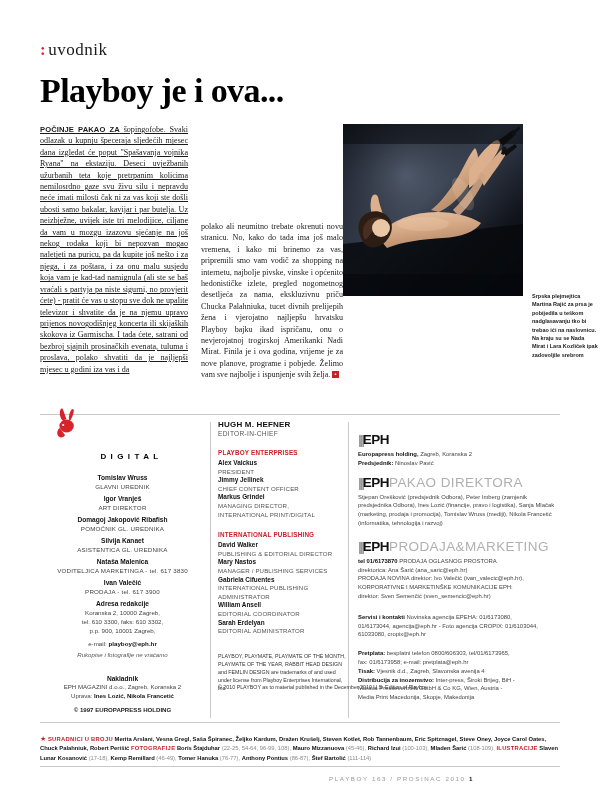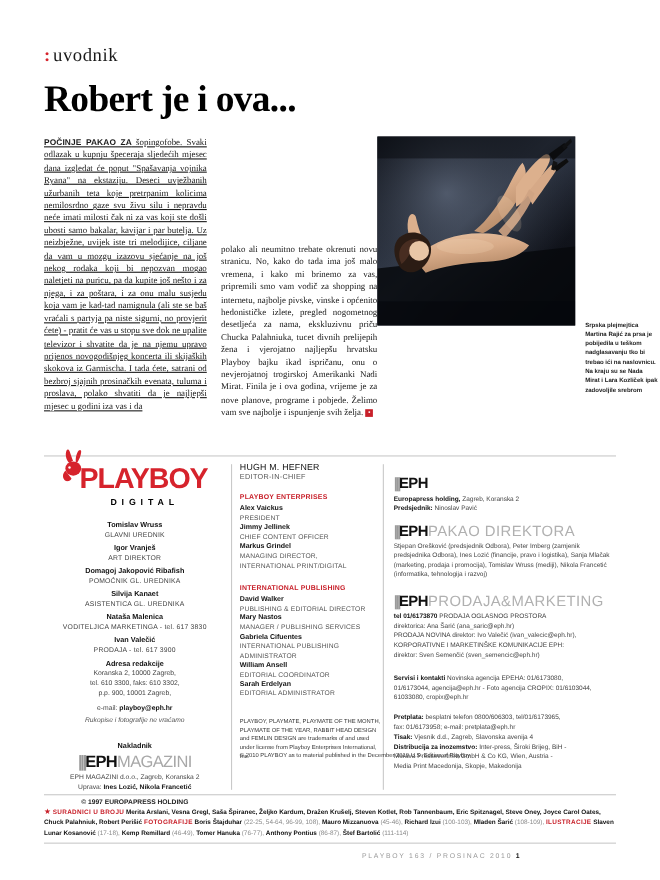--- a/index.html
+++ b/index.html
@@ -200,21 +200,21 @@
     font-family: "Liberation Sans", sans-serif;
     font-weight: 700;
     font-size: 6.1px;
     color: #222;
   }
 
   
   .mast-mid { position: absolute; left: 178px; top: 0; width: 130px; }
   .mid-title {
     font-family: "Liberation Sans", sans-serif;
-    font-weight: 400;
+    font-weight: 700;
     font-size: 8px;
     color: #111;
     letter-spacing: .2px;
   }
   .mid-sub {
     font-family: "Liberation Sans", sans-serif;
     font-size: 6.6px;
     color: #555;
     letter-spacing: .3px;
     margin-top: 1px;
@@ -304,21 +304,21 @@
 <body>
 
 <div class="page">
 
   <div class="edit-area">
 
     <div class="kicker">
       <span class="colon">:</span><span>uvodnik</span>
     </div>
 
-    <div class="headline">Robert je i ova...</div>
+    <div class="headline">Playboy je i ova...</div>
 
     <div class="cols">
 
       <div class="col1">
         <span class="drop">POČINJE PAKAO ZA</span><span> šopingofobe. Svaki odlazak u kupnju špeceraja sljedećih mjesec dana izgledat će poput "Spašavanja vojnika Ryana" na ekstaziju. Deseci uvježbanih užurbanih teta koje pretrpanim kolicima nemilosrdno gaze svu živu silu i nepravdu neće imati milosti čak ni za vas koji ste došli ubosti samo bakalar, kavijar i par butelja. Uz neizbježne, uvijek iste tri melodijice, ciljane da vam u mozgu izazovu sjećanje na još nekog rodaka koji bi nepozvan mogao naletjeti na puricu, pa da kupite još nešto i za njega, i za poštara, i za onu malu susjedu koja vam je kad-tad namignula (ali ste se baš vraćali s partyja pa niste sigurni, no provjerit ćete) - pratit će vas u stopu sve dok ne upalite televizor i shvatite da je na njemu upravo prijenos novogodišnjeg koncerta ili skijaških skokova iz Garmischa. I tada ćete, satrani od bezbroj sjajnih prosinačkih evenata, tuluma i proslava, polako shvatiti da je najljepši mjesec u godini iza vas i da</span>
       </div>
 
       <div class="col2">
         <span>polako ali neumitno trebate okrenuti novu stranicu. No, kako do tada ima još malo vremena, i kako mi brinemo za vas, pripremili smo vam vodič za shopping na internetu, najbolje pivske, vinske i općenito hedonističke izlete, pregled nogometnog desetljeća za nama, ekskluzivnu priču Chucka Palahniuka, tucet divnih prelijepih žena i vjerojatno najljepšu hrvatsku Playboy bajku ikad ispričanu, onu o nevjerojatnoj trogirskoj Amerikanki Nadi Mirat. Finila je i ova godina, vrijeme je za nove planove, programe i pobjede. Želimo vam sve najbolje i ispunjenje svih želja.</span><span class="endmark">▪</span>
       </div>
@@ -400,21 +400,20 @@
     <div class="mast-left">
 
       <div class="pb-logo-wrap">
         <svg class="pb-bunny" viewBox="0 0 26 30">
           <path d="M9 13 C6 10 5 5 6.5 1.5 C7.2 0 8.6 0.4 9.2 2 C10.4 5.4 11.4 8.6 12.4 10.8 Z" fill="#d6232c"></path>
           <path d="M15 12.5 C14.5 8.8 15.4 4 17.6 1.6 C18.8 0.3 20 1.2 19.8 3 C19.4 6.6 18 10 16.4 12.2 Z" fill="#d6232c"></path>
           <ellipse cx="12.6" cy="18" rx="7.2" ry="6.4" fill="#d6232c"></ellipse>
           <path d="M5.6 20 C3 22 2.4 26 4.6 28.4 C6.6 30.4 10 29.6 11 27 Z" fill="#d6232c"></path>
           <circle cx="9.2" cy="17" r="1.1" fill="#fff"></circle>
         </svg>
-        <div class="pb-word">PLAYBOY</div>
       </div>
       <div class="pb-sub">DIGITAL</div>
 
       <div class="staff">
         <div class="nm">Tomislav Wruss</div>
         <div class="rl">GLAVNI UREDNIK</div>
         <div class="nm">Igor Vranješ</div>
         <div class="rl">ART DIREKTOR</div>
         <div class="nm">Domagoj Jakopović Ribafish</div>
         <div class="rl">POMOĆNIK GL. UREDNIKA</div>
@@ -430,23 +429,20 @@
         <div class="addr">tel. 610 3300, faks: 610 3302,</div>
         <div class="addr">p.p. 900, 10001 Zagreb,</div>
         <div class="addr" style="margin-top:3px;">
           <span>e-mail:</span>
           <b>playboy@eph.hr</b>
         </div>
         <div class="italic">Rukopise i fotografije ne vraćamo</div>
       </div>
 
       <div class="nakladnik">Nakladnik</div>
-      <div class="eph-mag">
-        <span class="bars">|||</span><span class="eph">EPH</span><span class="tail">MAGAZINI</span>
-      </div>
       <div class="eph-line">EPH MAGAZINI d.o.o., Zagreb, Koranska 2</div>
       <div class="eph-line">
         <span>Uprava:</span>
         <b>Ines Lozić, Nikola Francetić</b>
       </div>
       <div class="copyright">© 1997 EUROPAPRESS HOLDING</div>
     </div>
 
     <div class="mast-mid">
       <div class="mid-title">HUGH M. HEFNER</div>

